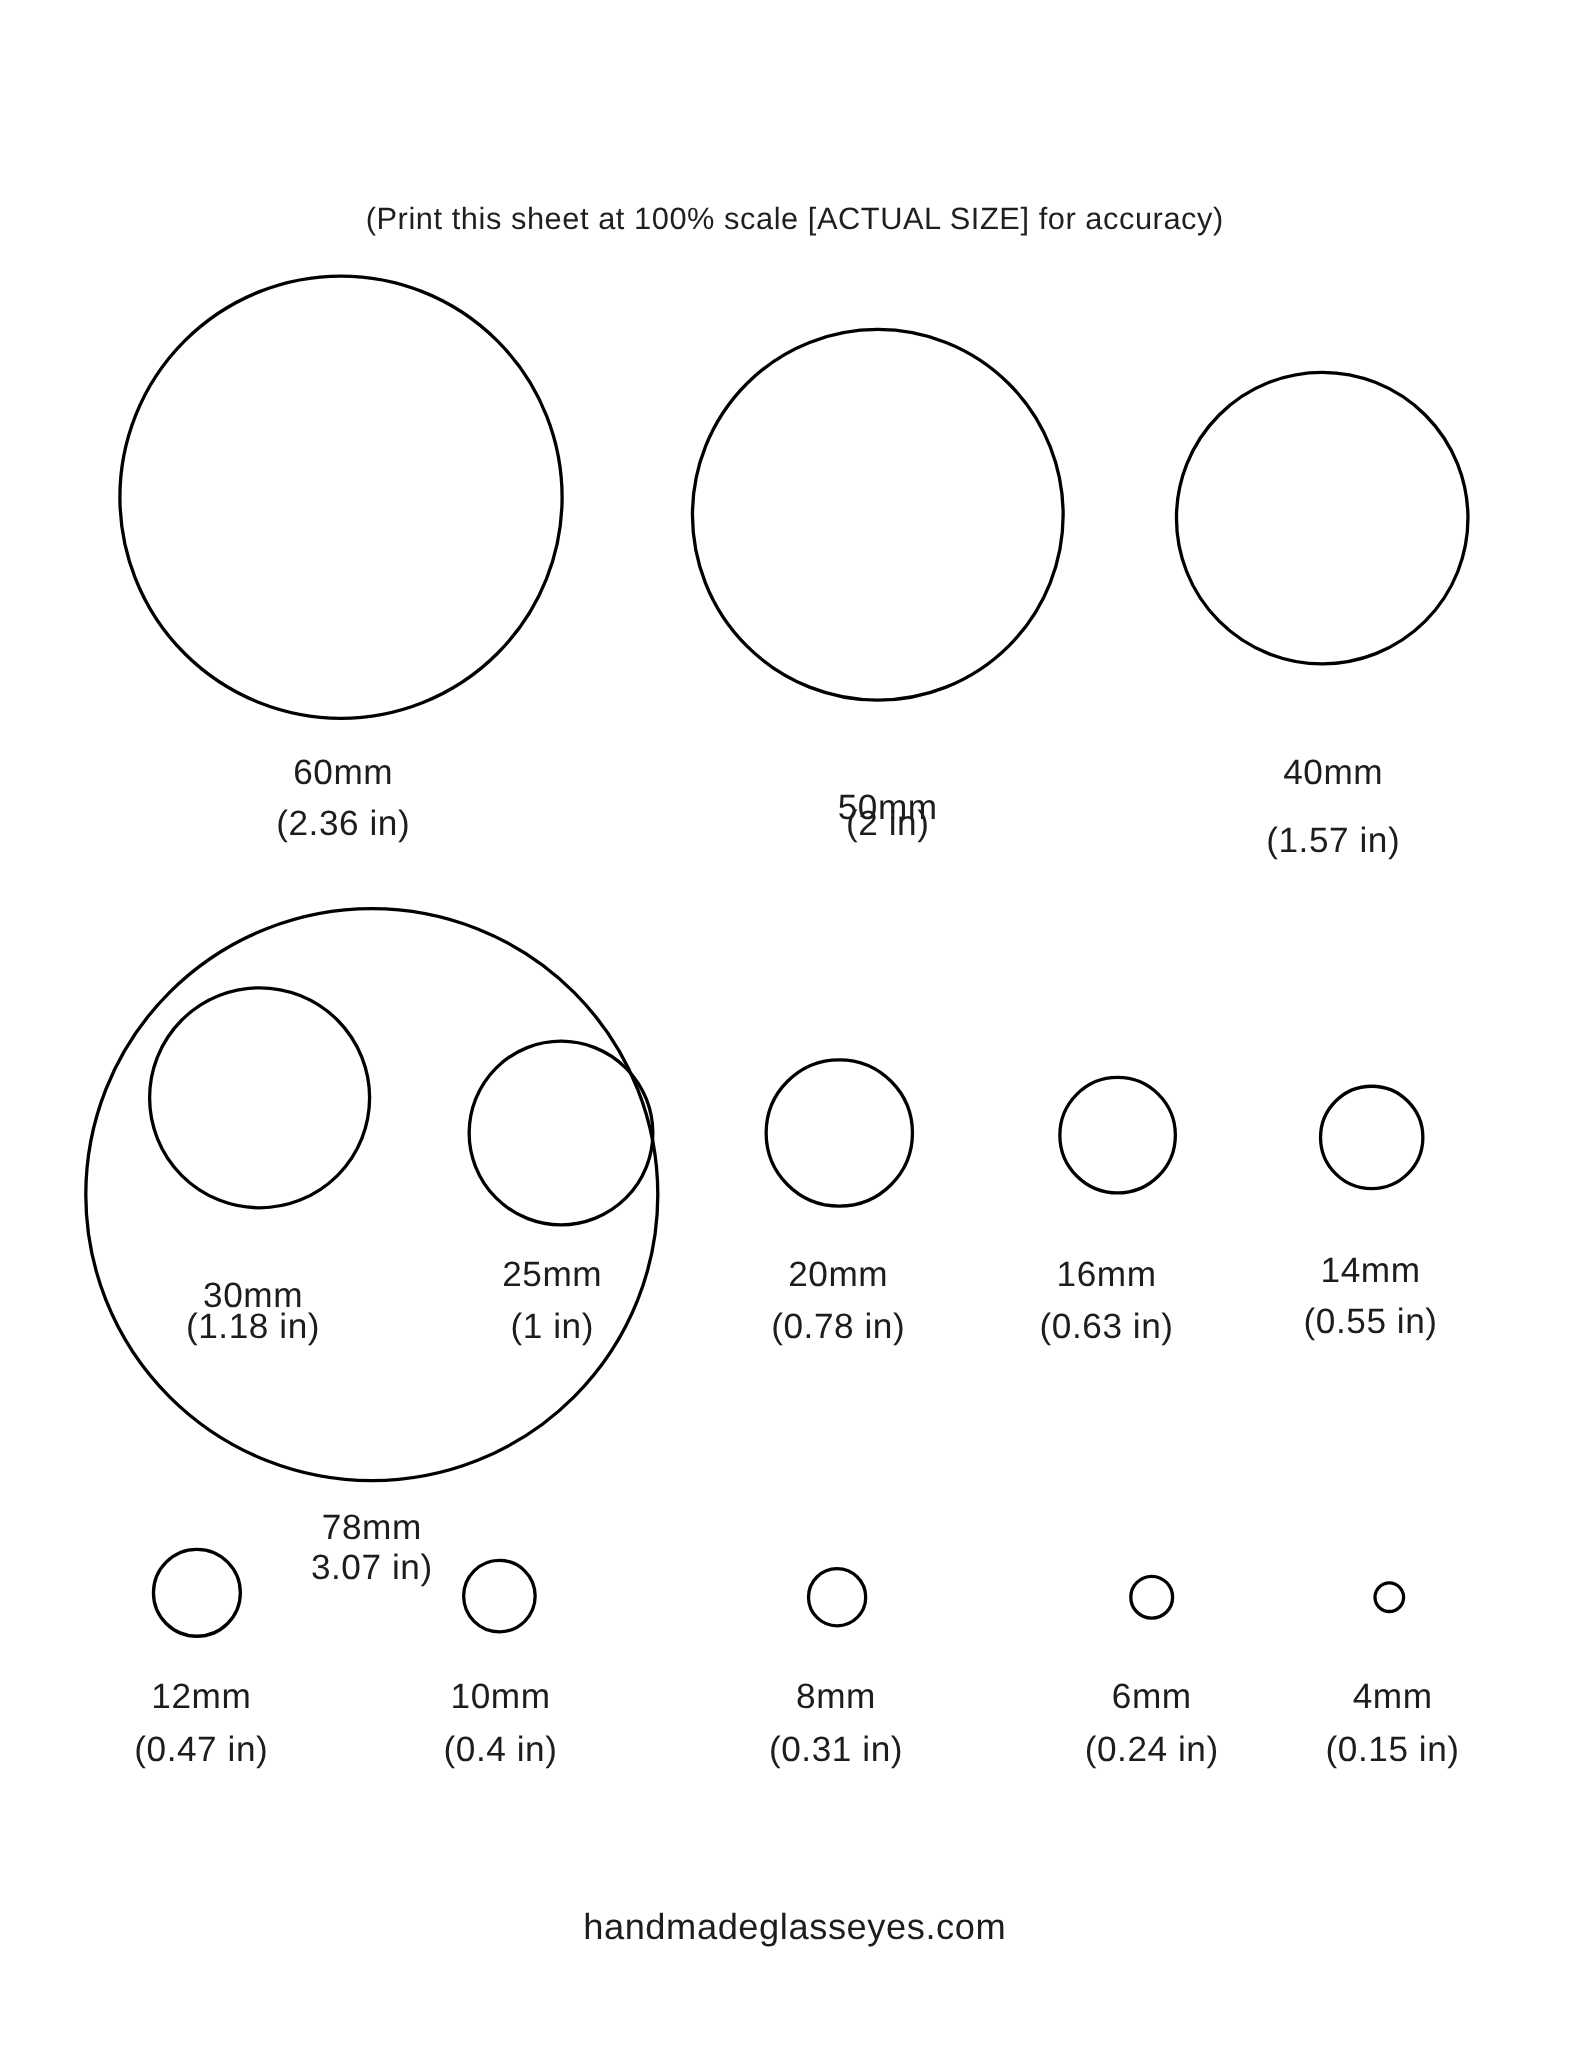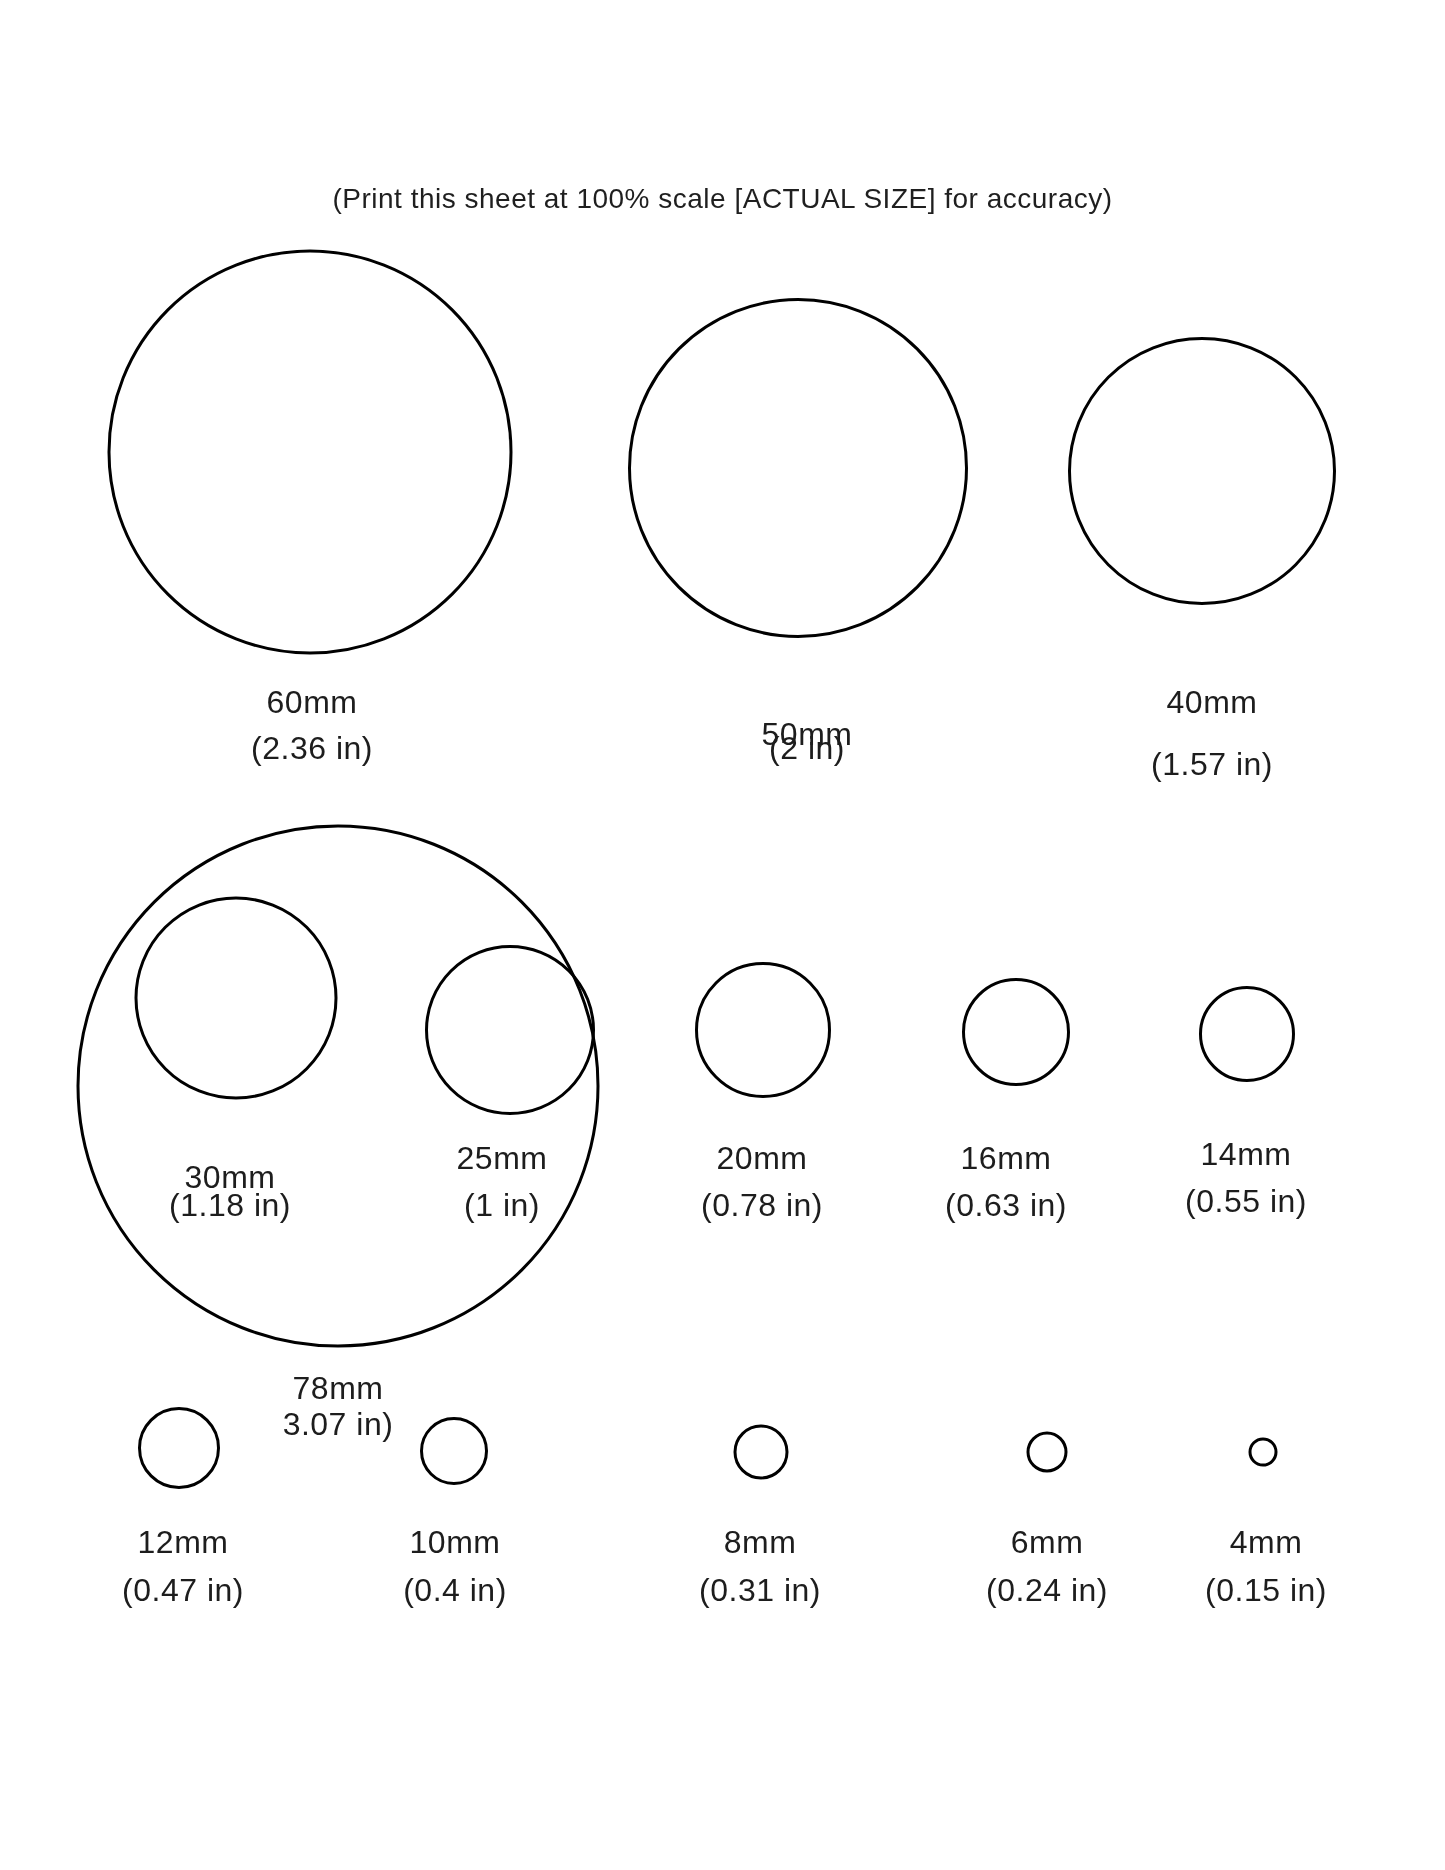--- a/index.html
+++ b/index.html
@@ -114,13 +114,14 @@
       <div class="circle" style="left: 761px; top: 1452px; width: 55px; height: 55px; border-color: rgb(0, 0, 0);"></div>
       <div class="lbl" style="left: 760px; top: 1542px;">8mm</div>
       <div class="lbl" style="left: 760px; top: 1590px;">(0.31 in)</div>
       <div class="circle" style="left: 1047px; top: 1452px; width: 41px; height: 41px; border-color: rgb(0, 0, 0);"></div>
       <div class="lbl" style="left: 1047px; top: 1542px;">6mm</div>
       <div class="lbl" style="left: 1047px; top: 1590px;">(0.24 in)</div>
       <div class="circle" style="left: 1263px; top: 1452px; width: 29px; height: 29px; border-color: rgb(0, 0, 0);"></div>
       <div class="lbl" style="left: 1266px; top: 1542px;">4mm</div>
       <div class="lbl" style="left: 1266px; top: 1590px;">(0.15 in)</div>
     </div>
+  <div class="footer-url">handmadeglasseyes.com</div>
 </main>
 
 </body></html>

